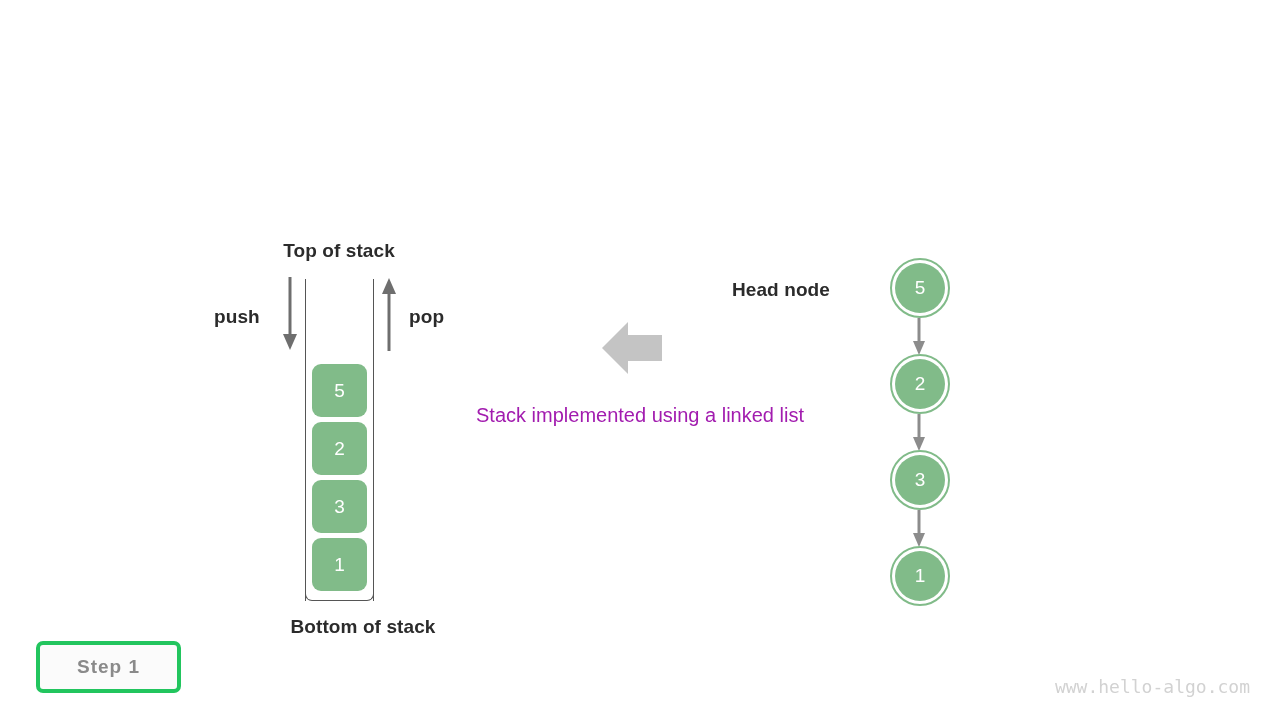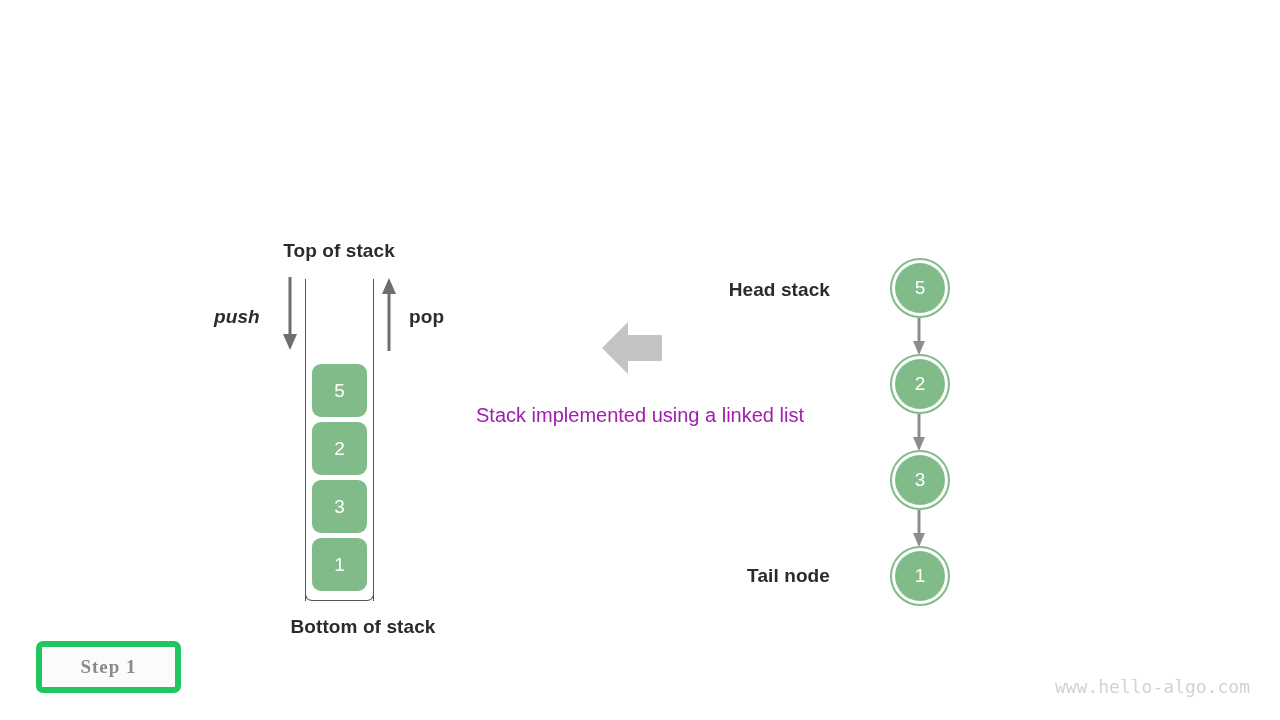--- a/index.html
+++ b/index.html
@@ -36,21 +36,21 @@
     left: 0; top: 240px;
     width: 678px;
     text-align: center;
   }
   .bottom-of-stack {
     left: 0; top: 616px;
     width: 678px;
     text-align: center;
     margin-left: 24px;
   }
-  .push-label { left: 214px; top: 306px; font-style: italic; }
+  .push-label { left: 214px; top: 306px; }
   .pop-label  { left: 409px; top: 306px; }
 
   .head-node-label { left: 640px; top: 279px; width: 190px; text-align: right; }
   .tail-node-label { left: 640px; top: 565px; width: 190px; text-align: right; }
 
   
   .center-caption {
     left: 380px; top: 404px;
     width: 520px;
     text-align: center;
@@ -137,27 +137,27 @@
     display: flex;
     align-items: center;
     justify-content: center;
   }
   .ll-link { position: absolute; width: 16px; }
 
   
   .step-badge {
     left: 36px; top: 641px;
     width: 145px; height: 52px;
-    border: 6px solid #22c55e;
+    border: 4px solid #22c55e;
     border-radius: 7px;
     background: #fbfbfb;
     display: flex;
     align-items: center;
     justify-content: center;
-    font-family: Liberation Serif, serif;
+    font-family: Liberation Sans, sans-serif;
     font-weight: bold;
     font-size: 19px;
     color: #8a8a8a;
     letter-spacing: 1px;
   }
 
   
   .watermark {
     left: 1020px; top: 676px;
     width: 230px;
@@ -203,23 +203,22 @@
   </div>
 
   <div class="abs bold-label bottom-of-stack">Bottom of stack</div>
 
   <svg class="abs transform-arrow" viewBox="0 0 64 56">
     <polygon points="2,28 28,2 28,15 62,15 62,41 28,41 28,54" fill="#c4c4c4"></polygon>
   </svg>
 
   <div class="abs center-caption">Stack implemented using a linked list</div>
 
-  <div class="abs bold-label head-node-label">Head stack</div>
-
-  <div class="abs bold-label tail-node-label">Tail node</div>
+  <div class="abs bold-label head-node-label">Head node</div>
+
 
   <div class="ll-node" style="left:890px; top:258px;">
     <div class="ll-node-inner">5</div>
   </div>
   <svg class="ll-link" style="left:911px; top:318px; height:38px;" viewBox="0 0 16 38">
     <line x1="8" y1="0" x2="8" y2="26" stroke="#8c8c8c" stroke-width="3"></line>
     <polygon points="8,37 2,23 14,23" fill="#8c8c8c"></polygon>
   </svg>
 
   <div class="ll-node" style="left:890px; top:354px;">

